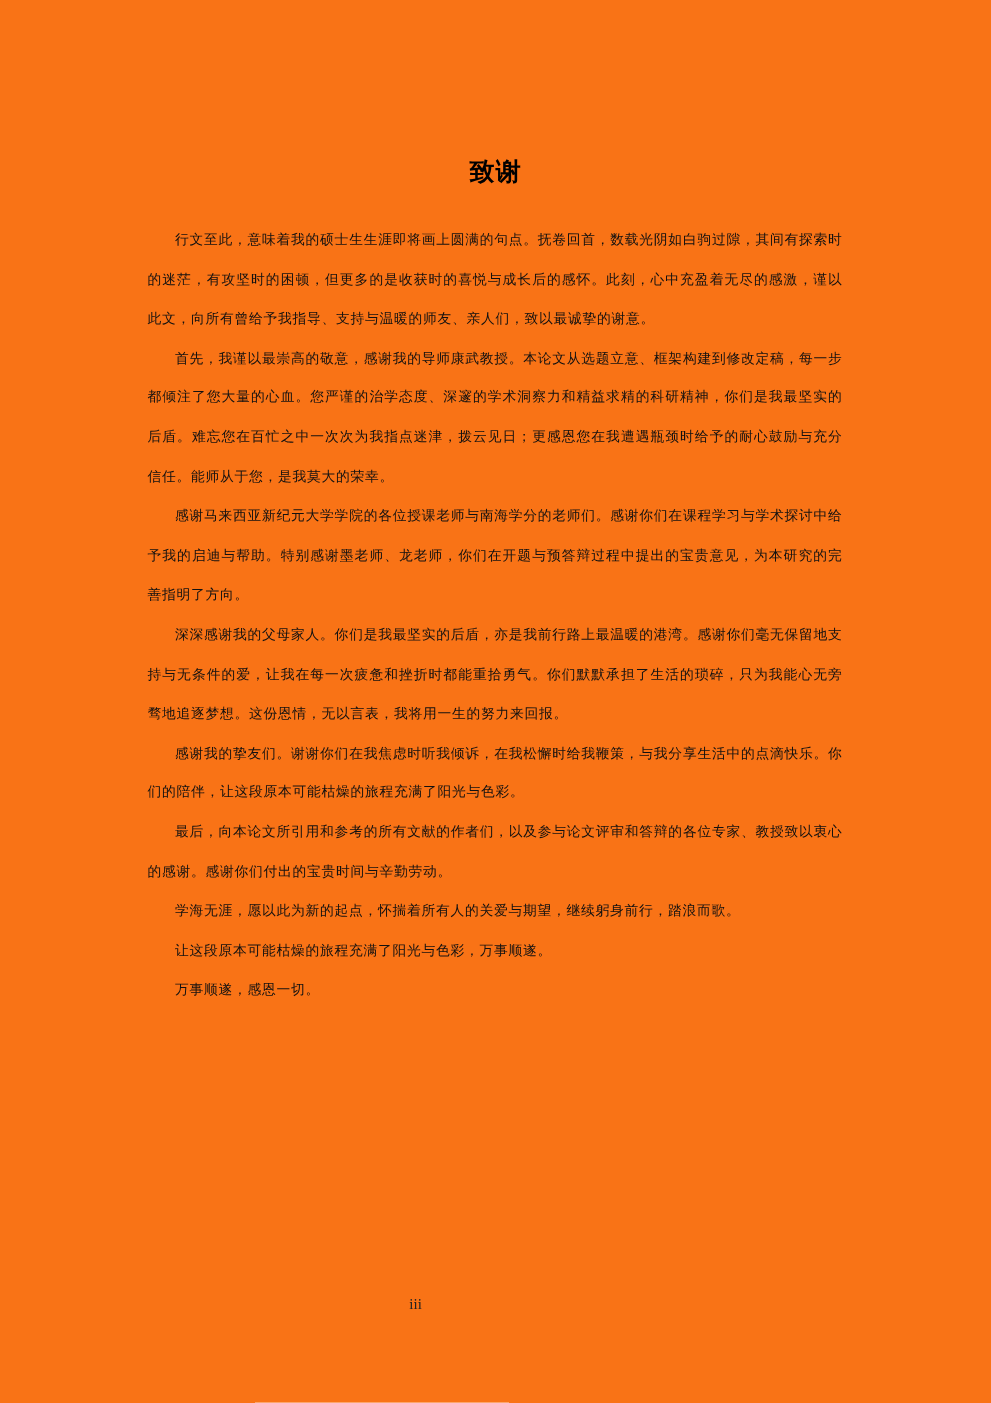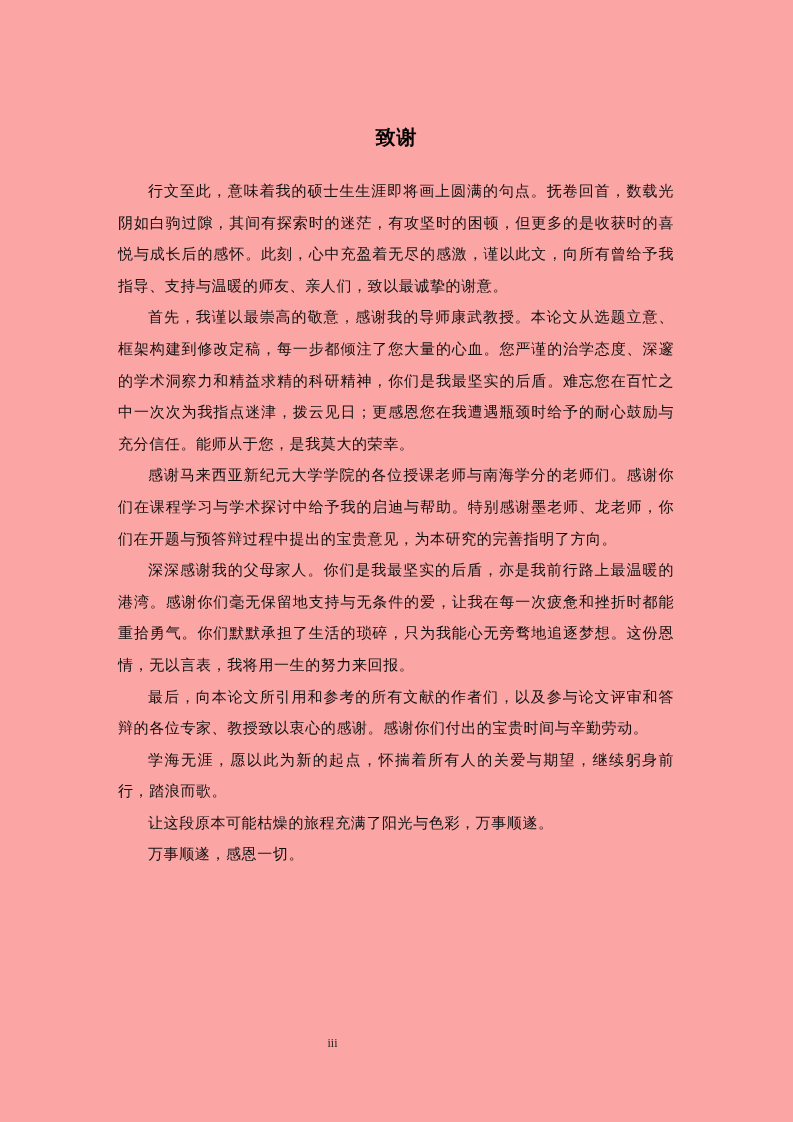--- a/index.html
+++ b/index.html
@@ -13,21 +13,21 @@
     position: relative;
     overflow: hidden;
     font-family: "DejaVu Serif", "Liberation Serif", serif;
     color: #111111;
   }
   .page {
     position: absolute;
     left: 0; top: 0;
     width: 793px;
     height: 1122px;
-    background: #fca5a5;
+    background: #f97316;
   }
   .title {
     position: absolute;
     top: 124px;
     left: 0;
     width: 793px;
     text-align: center;
     font-family: "DejaVu Sans", "Liberation Sans", sans-serif;
     font-weight: bold;
     font-size: 20px;
@@ -36,21 +36,21 @@
     margin: 0;
   }
   .body-text {
     position: absolute;
     top: 176px;
     left: 118px;
     width: 556px;
   }
   .para {
     margin: 0;
-    font-size: 15px;
+    font-size: 11px;
     line-height: 31.6px;
     text-indent: 2em;
     text-align: justify;
     text-justify: inter-character;
     letter-spacing: 0.6px;
     word-break: break-all;
   }
   .page-number {
     position: absolute;
     top: 1036px;
@@ -66,20 +66,21 @@
 <body>
 
 <div class="page">
   <h1 class="title">致谢</h1>
 
   <div class="body-text">
     <p class="para">行文至此，意味着我的硕士生生涯即将画上圆满的句点。抚卷回首，数载光阴如白驹过隙，其间有探索时的迷茫，有攻坚时的困顿，但更多的是收获时的喜悦与成长后的感怀。此刻，心中充盈着无尽的感激，谨以此文，向所有曾给予我指导、支持与温暖的师友、亲人们，致以最诚挚的谢意。</p>
     <p class="para">首先，我谨以最崇高的敬意，感谢我的导师康武教授。本论文从选题立意、框架构建到修改定稿，每一步都倾注了您大量的心血。您严谨的治学态度、深邃的学术洞察力和精益求精的科研精神，你们是我最坚实的后盾。难忘您在百忙之中一次次为我指点迷津，拨云见日；更感恩您在我遭遇瓶颈时给予的耐心鼓励与充分信任。能师从于您，是我莫大的荣幸。</p>
     <p class="para">感谢马来西亚新纪元大学学院的各位授课老师与南海学分的老师们。感谢你们在课程学习与学术探讨中给予我的启迪与帮助。特别感谢墨老师、龙老师，你们在开题与预答辩过程中提出的宝贵意见，为本研究的完善指明了方向。</p>
     <p class="para">深深感谢我的父母家人。你们是我最坚实的后盾，亦是我前行路上最温暖的港湾。感谢你们毫无保留地支持与无条件的爱，让我在每一次疲惫和挫折时都能重拾勇气。你们默默承担了生活的琐碎，只为我能心无旁骛地追逐梦想。这份恩情，无以言表，我将用一生的努力来回报。</p>
+    <p class="para">感谢我的挚友们。谢谢你们在我焦虑时听我倾诉，在我松懈时给我鞭策，与我分享生活中的点滴快乐。你们的陪伴，让这段原本可能枯燥的旅程充满了阳光与色彩。</p>
     <p class="para">最后，向本论文所引用和参考的所有文献的作者们，以及参与论文评审和答辩的各位专家、教授致以衷心的感谢。感谢你们付出的宝贵时间与辛勤劳动。</p>
     <p class="para">学海无涯，愿以此为新的起点，怀揣着所有人的关爱与期望，继续躬身前行，踏浪而歌。</p>
     <p class="para">让这段原本可能枯燥的旅程充满了阳光与色彩，万事顺遂。</p>
     <p class="para">万事顺遂，感恩一切。</p>
   </div>
 
   <div class="page-number">iii</div>
 </div>
 
 </body></html>

